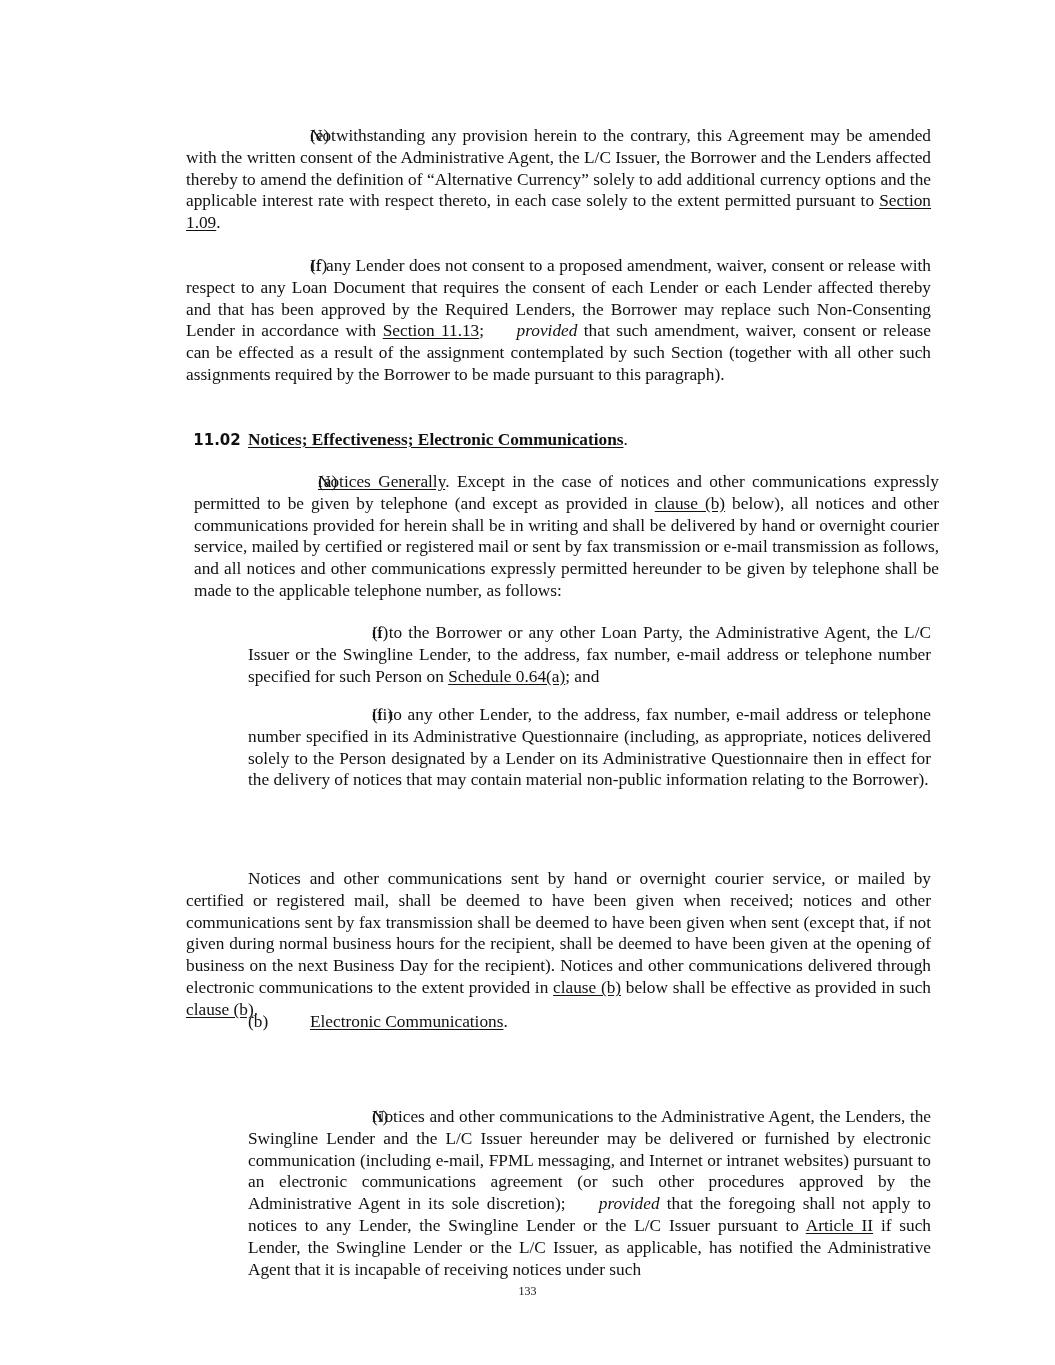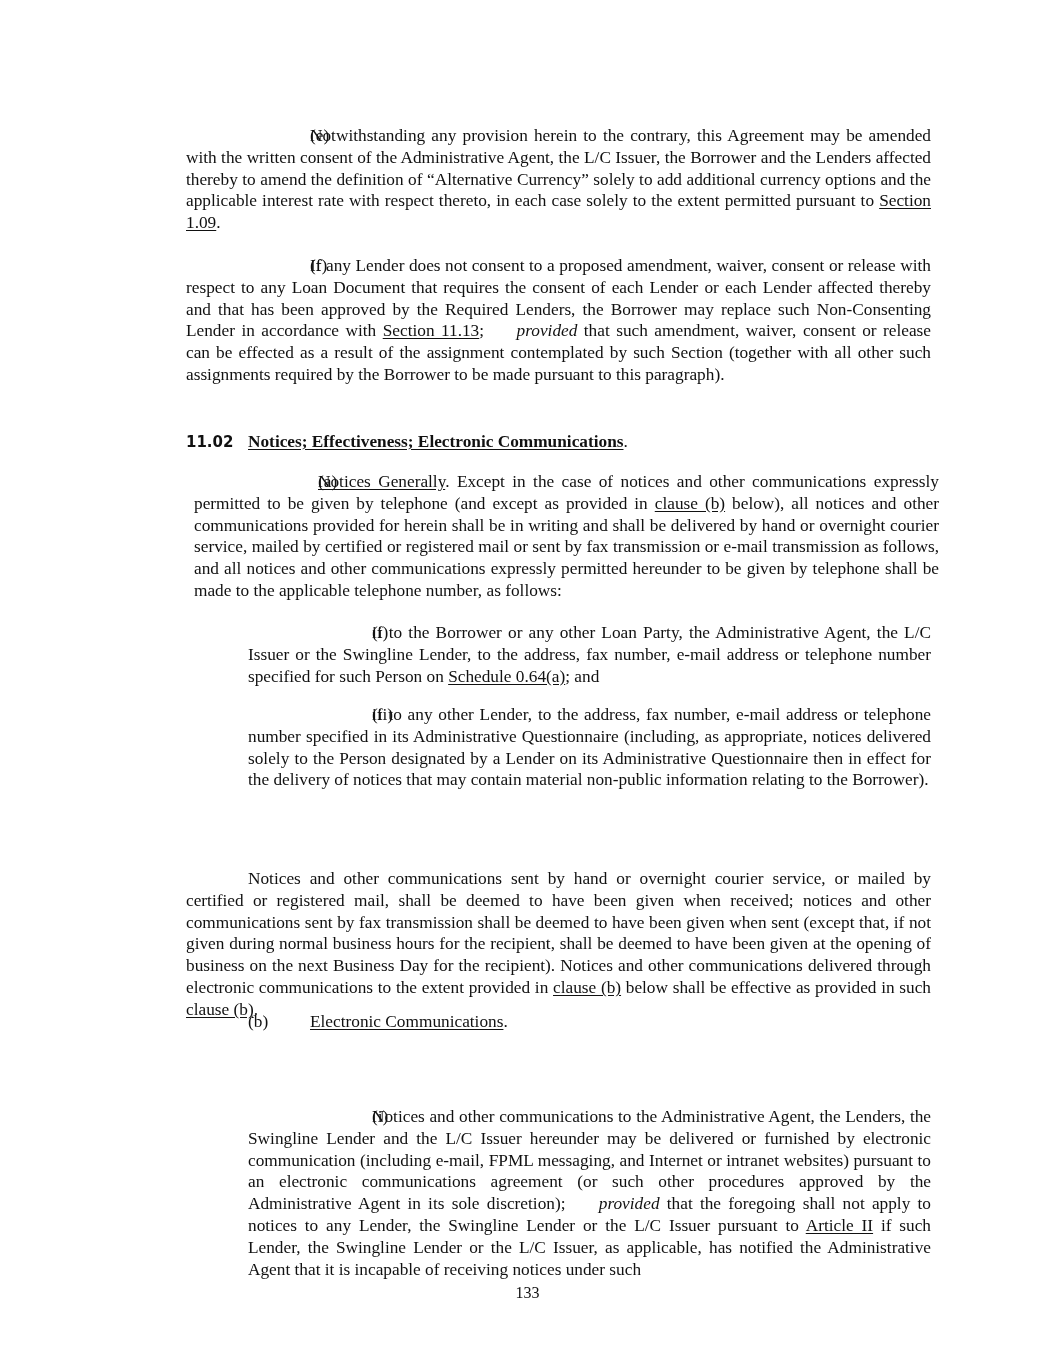--- a/index.html
+++ b/index.html
@@ -13,30 +13,30 @@
       font-size: 17.3px; line-height: 21.8px; text-align: justify;
     }
     .text.ind { left: 248px; width: 683px; }
     p { margin: 0; }
     .first { text-indent: 62px; }
     .lbl2 { display: inline-block; width: 62px; }
     u { text-decoration: underline; text-underline-offset: 2px; }
     i { font-style: italic; margin-left: 26px; }
     .heading {
       position: absolute; left: 186px; top: 428px;
-      font-size: 17.3px; line-height: 28px;
+      font-size: 17.3px; line-height: 23px; text-align: center;
     }
     .heading .num {
       font-family: "DejaVu Sans", sans-serif; font-weight: bold; font-size: 15px;
       display: inline-block; width: 62px;
     }
     .heading .title { font-weight: bold; text-decoration: underline; text-underline-offset: 2px; }
     .pagenum {
       position: absolute; left: 0; width: 1055px; top: 1284px;
-      text-align: center; font-size: 16px;
+      text-align: center; font-size: 12px;
     }
   </style>
 </head>
 <body>
 
 <div class="page">
 
   <div class="text" style="top:125px;">
     <p class="first"><span class="lbl2">(e)</span><span>Notwithstanding any provision herein to the contrary, this Agreement may be amended with the written consent of the Administrative Agent, the L/C Issuer, the Borrower and the Lenders affected thereby to amend the definition of “Alternative Currency” solely to add additional currency options and the applicable interest rate with respect thereto, in each case solely to the extent permitted pursuant to </span><u>Section 1.09</u><span>.</span></p>
   </div>

